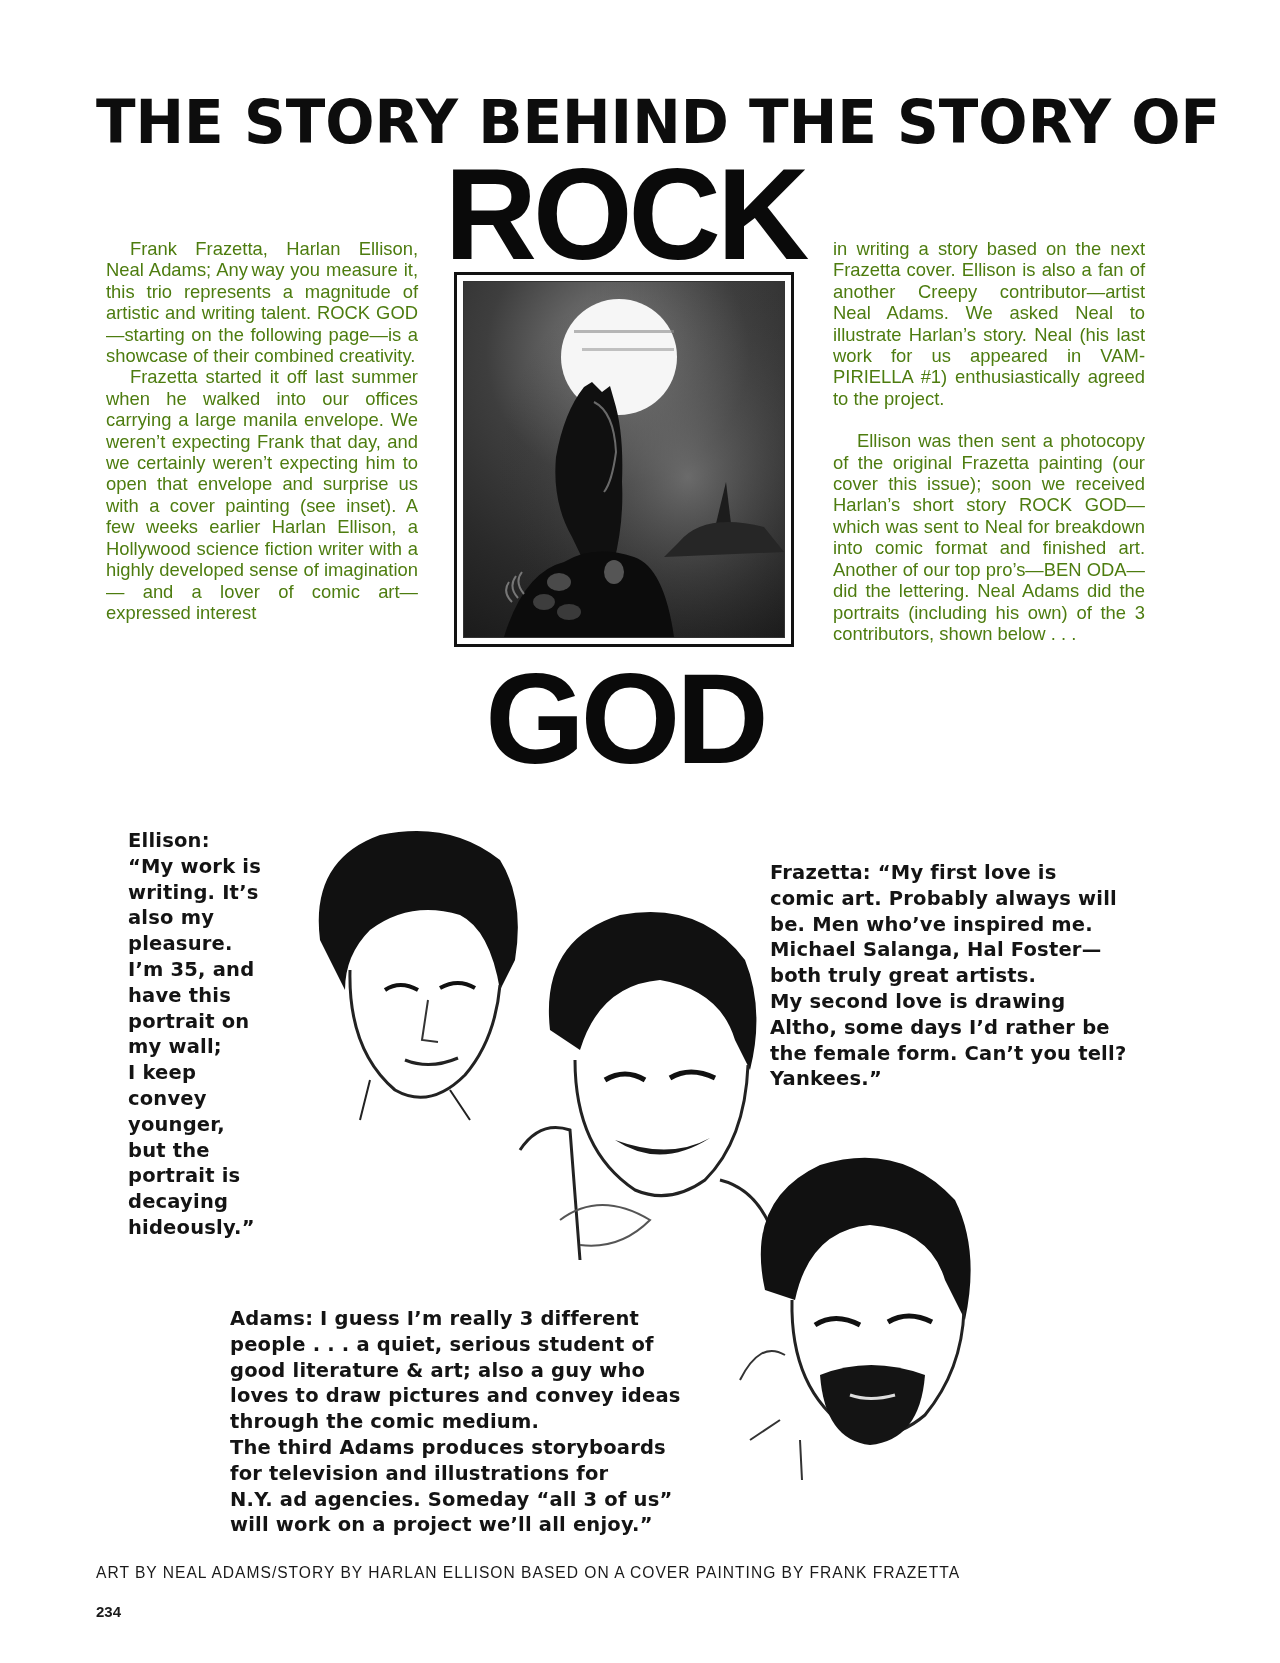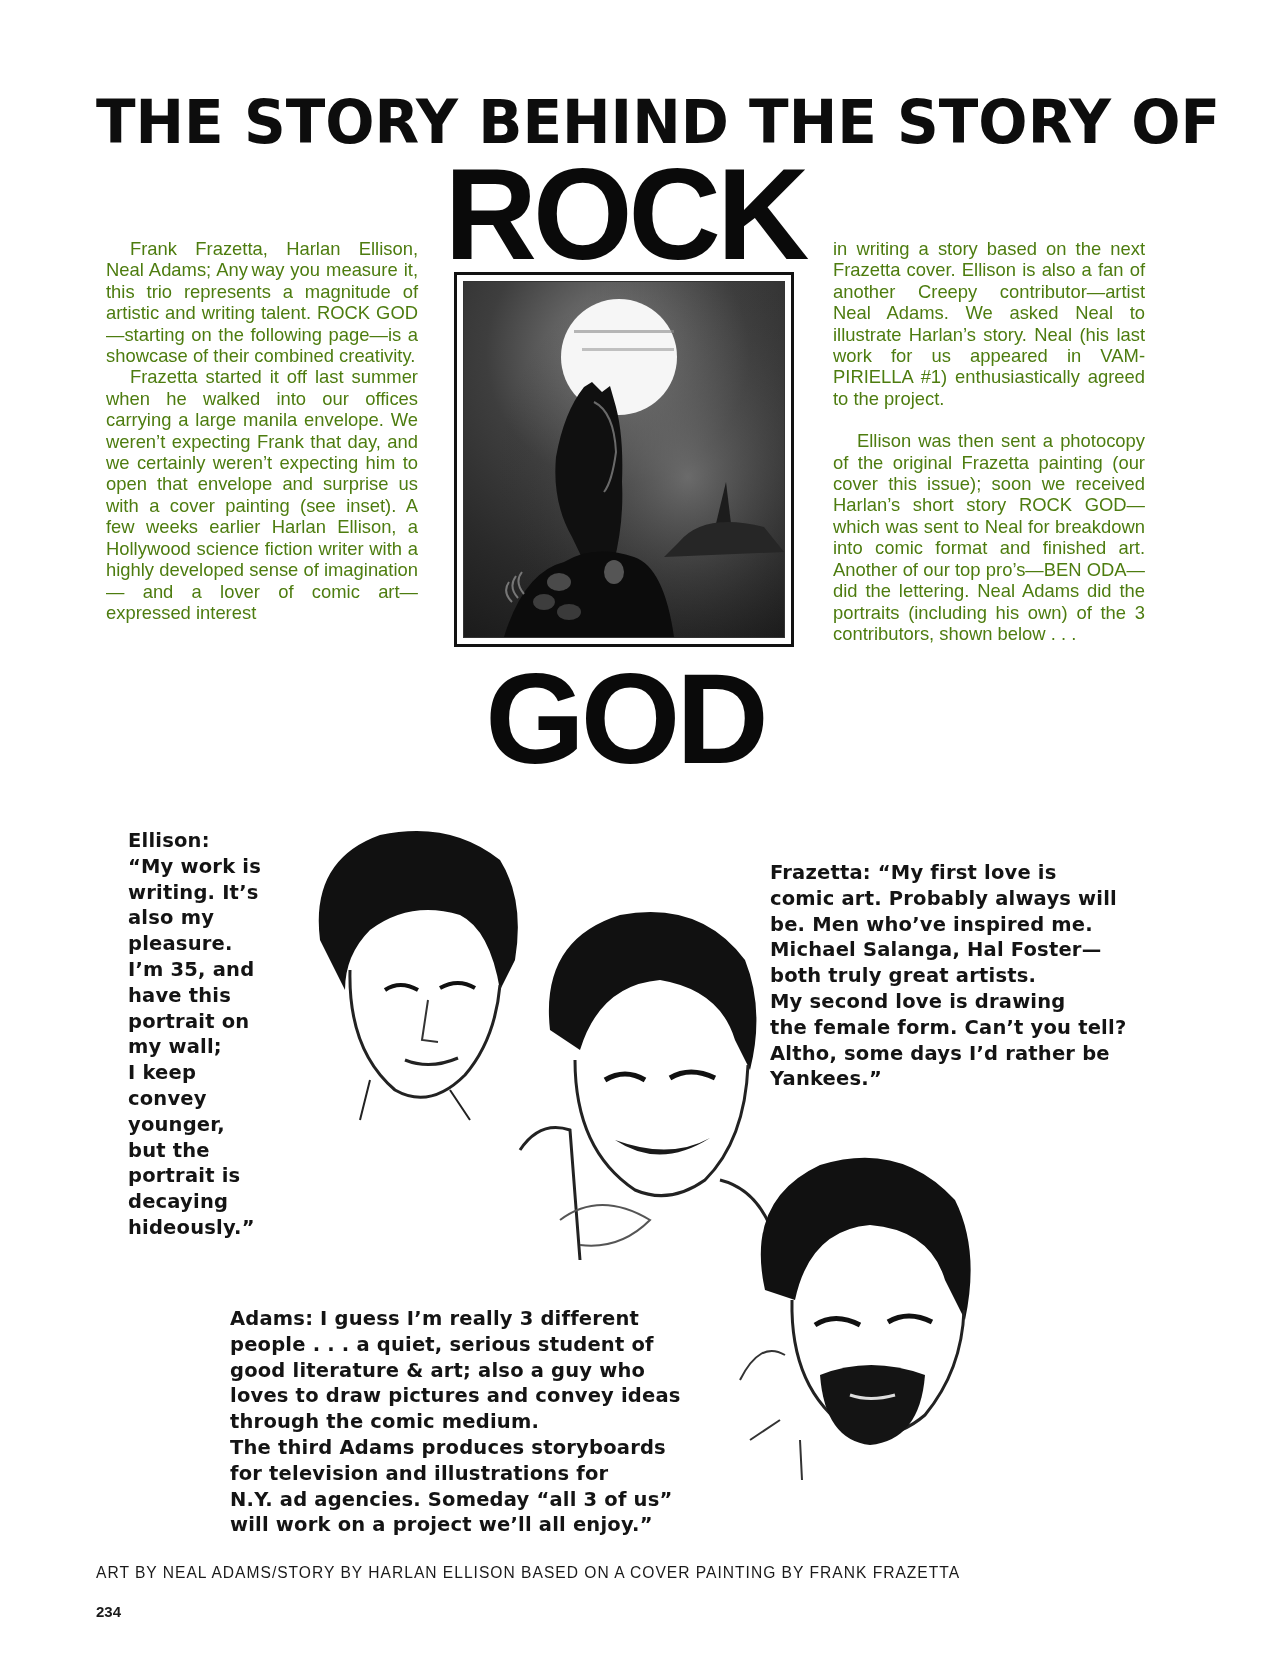--- a/index.html
+++ b/index.html
@@ -148,22 +148,22 @@
   <span class="line">hideously.”</span>
 </div>
 
 <div class="abs quote q-frazetta">
   <span class="line">Frazetta: “My first love is</span>
   <span class="line">comic art. Probably always will</span>
   <span class="line">be. Men who’ve inspired me.</span>
   <span class="line">Michael Salanga, Hal Foster—</span>
   <span class="line">both truly great artists.</span>
   <span class="line">My second love is drawing</span>
+  <span class="line">Altho, some days I’d rather be</span>
   <span class="line">the female form. Can’t you tell?</span>
-  <span class="line">Altho, some days I’d rather be</span>
   <span class="line">Yankees.”</span>
 </div>
 
 <div class="abs quote q-adams">
   <span class="line">Adams: I guess I’m really 3 different</span>
   <span class="line">people . . . a quiet, serious student of</span>
   <span class="line">good literature &amp; art; also a guy who</span>
   <span class="line">loves to draw pictures and convey ideas</span>
   <span class="line">through the comic medium.</span>
   <span class="line">The third Adams produces storyboards</span>

